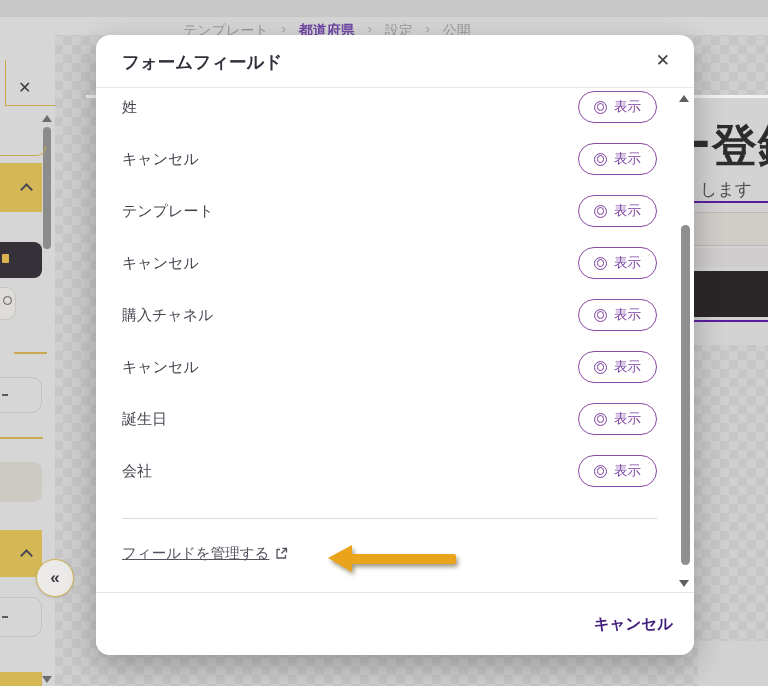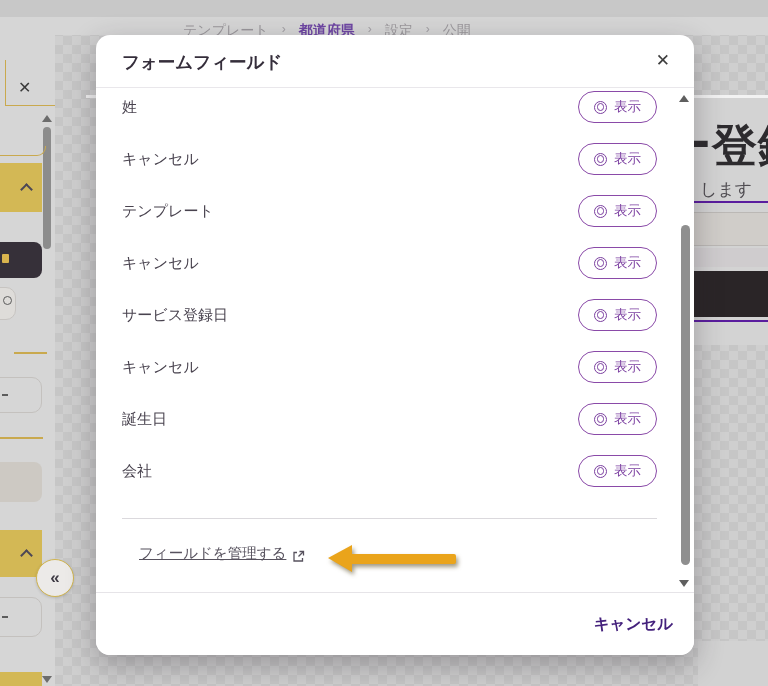--- a/index.html
+++ b/index.html
@@ -72,22 +72,22 @@
   .m-title{ position:absolute; left:26px; top:0; line-height:54px; font-size:17.5px; font-weight:bold; color:#352e3b; }
   .m-close{ position:absolute; right:24px; top:17px; font-size:17px; color:#3e3e3e; cursor:pointer; line-height:1; }
   .m-list{ position:absolute; left:0; top:46px; width:598px; }
   .m-row{ display:flex; align-items:center; justify-content:space-between; height:52px; padding:0 37px 0 26px; }
   .m-label{ font-size:15px; color:#49434f; }
   .show-btn{ display:inline-flex; align-items:center; gap:7px; padding:6px 15px; border:1.6px solid #8a4aa8;
     border-radius:17px; background:#fff; color:#7b3fa0; font-size:13.5px; cursor:pointer; }
   .eye{ width:13px; height:13px; border:1.6px solid #7b3fa0; border-radius:50%; display:inline-flex; align-items:center; justify-content:center; }
   .eye::after{ content:""; width:5.5px; height:5.5px; border:1.5px solid #7b3fa0; border-radius:50%; }
   .m-sep{ position:absolute; left:26px; right:37px; top:483px; border-top:1px solid #dbd9dd; }
-  .manage-link{ position:absolute; left:26px; top:509px; display:flex; align-items:flex-end; gap:6px;
-    font-size:14.5px; color:#57525e; cursor:pointer;margin-left:17px; }
+  .manage-link{ position:absolute; left:26px; top:509px; display:flex; align-items:center; gap:6px;
+    font-size:14.5px; color:#57525e; cursor:pointer; }
   .manage-link .lnk{ text-decoration:underline; }
   .m-footer{ position:absolute; left:0; bottom:0; width:598px; height:63px; border-top:1px solid #e6e4e8;
     display:flex; align-items:center; justify-content:flex-end; gap:27px; padding-right:21px; background:#fff; }
   .cancel-btn{ font-size:15.5px; font-weight:bold; color:#44217c; cursor:pointer; }
   .save-btn{ padding:10px 22px; border-radius:22px; background:#c9b2de; color:#fff; font-size:15px; font-weight:bold;
     border:none; cursor:pointer; }
   
   .msb-up{ position:absolute; right:5px; top:60px; border-bottom-color:#5f5f5f; }
   .msb-down{ position:absolute; right:5px; top:545px; border-top-color:#5f5f5f; }
   .msb-thumb{ position:absolute; right:4px; top:190px; width:9px; height:340px; background:#8f8f8f; border-radius:4.5px; cursor:pointer; }
@@ -185,21 +185,21 @@
           </button>
       </div>
       <div class="m-row">
         <span class="m-label">キャンセル</span>
         <button class="show-btn">
             <span class="eye"></span>
             <span>表示</span>
           </button>
       </div>
       <div class="m-row">
-        <span class="m-label">サービス登録日</span>
+        <span class="m-label">購入チャネル</span>
         <button class="show-btn">
             <span class="eye"></span>
             <span>表示</span>
           </button>
       </div>
       <div class="m-row">
         <span class="m-label">キャンセル</span>
         <button class="show-btn">
             <span class="eye"></span>
             <span>表示</span>

